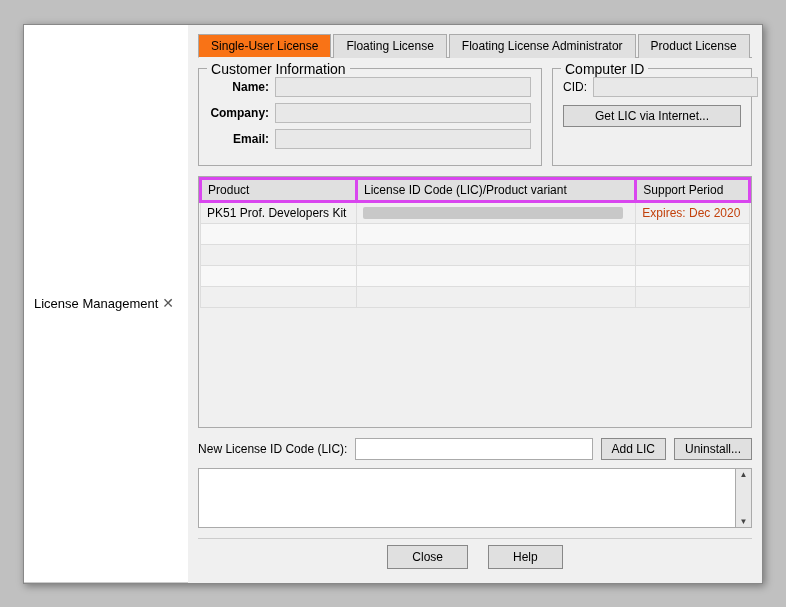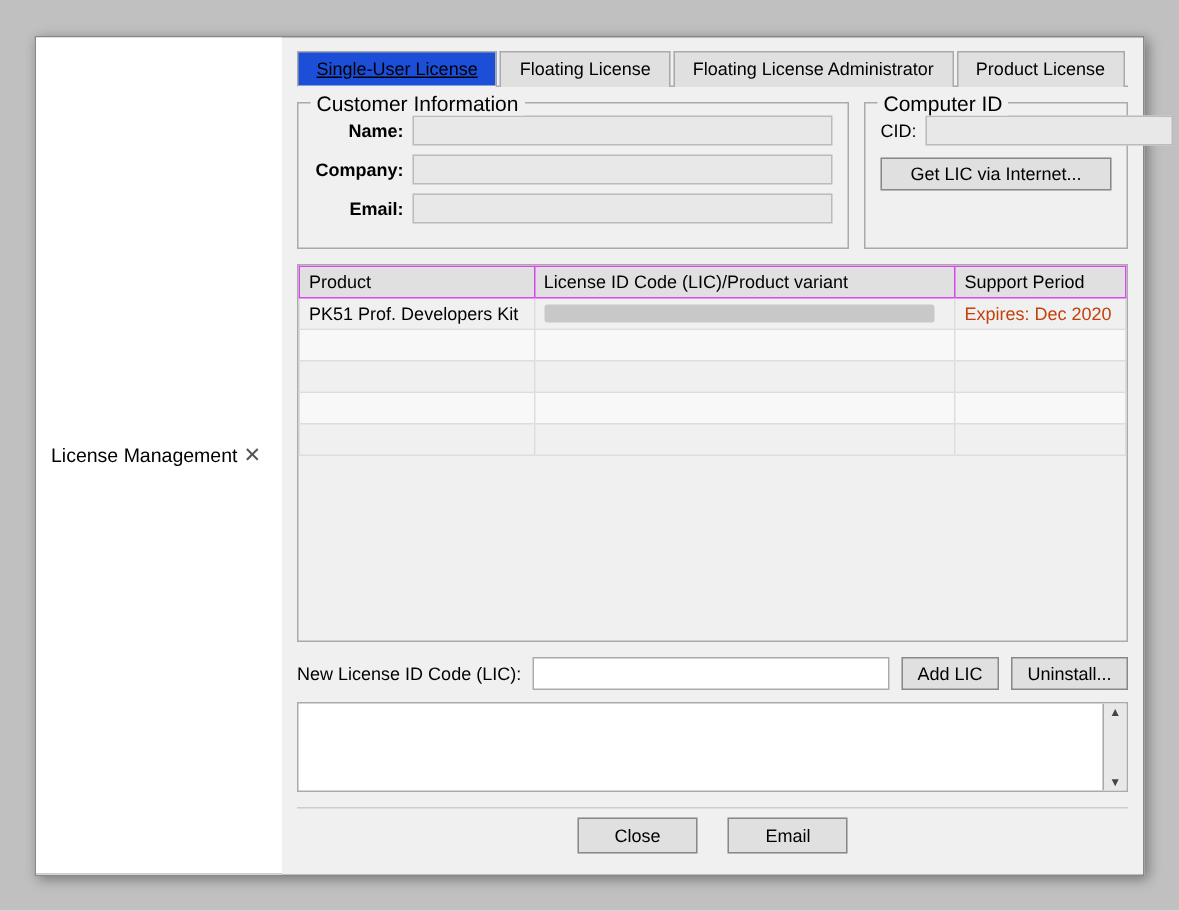--- a/index.html
+++ b/index.html
@@ -58,24 +58,23 @@
       border: 1px solid #aaa;
       border-bottom: none;
       background: #e0e0e0;
       cursor: pointer;
       margin-right: 2px;
       font-size: 12px;
       position: relative;
       top: 1px;
     }
     .tab.active {
-      background: #1d4ed8;
+      background: #f97316;
       border-bottom: 1px solid #f0f0f0;
       z-index: 1;
-      text-decoration: underline;
     }
     
     .top-section {
       display: flex;
       gap: 10px;
       margin-bottom: 10px;
     }
     .customer-info-group {
       flex: 1;
       border: 1px solid #aaa;
@@ -104,21 +103,21 @@
     }
     .field-input {
       flex: 1;
       height: 20px;
       border: 1px solid #bbb;
       background: #e8e8e8;
       font-size: 12px;
       padding: 0 4px;
     }
     .computer-id-group {
-      width: 176px;
+      width: 200px;
       border: 1px solid #aaa;
       padding: 8px 10px 10px 10px;
       position: relative;
       display: flex;
       flex-direction: column;
       gap: 8px;
     }
     .cid-row {
       display: flex;
       align-items: center;
@@ -154,21 +153,21 @@
     }
     .license-table {
       width: 100%;
       border-collapse: collapse;
       font-size: 12px;
     }
     .license-table thead tr {
       background: #e0e0e0;
     }
     .license-table th {
-      border: 1px solid #d946ef;
+      border: 3px solid #d946ef;
       padding: 3px 6px;
       text-align: left;
       font-weight: normal;
     }
     .license-table td {
       border: 1px solid #ddd;
       padding: 3px 6px;
       vertical-align: top;
     }
     .license-table tbody tr:nth-child(even) {
@@ -367,17 +366,17 @@
 
     <div class="log-area">
       <div class="log-scrollbar">
         <span class="scroll-arrow">▲</span>
         <span class="scroll-arrow">▼</span>
       </div>
     </div>
 
     <div class="bottom-buttons">
       <button class="bottom-btn">Close</button>
-      <button class="bottom-btn">Email</button>
+      <button class="bottom-btn">Help</button>
     </div>
 
   </div>
 </div>
 
 </body></html>

